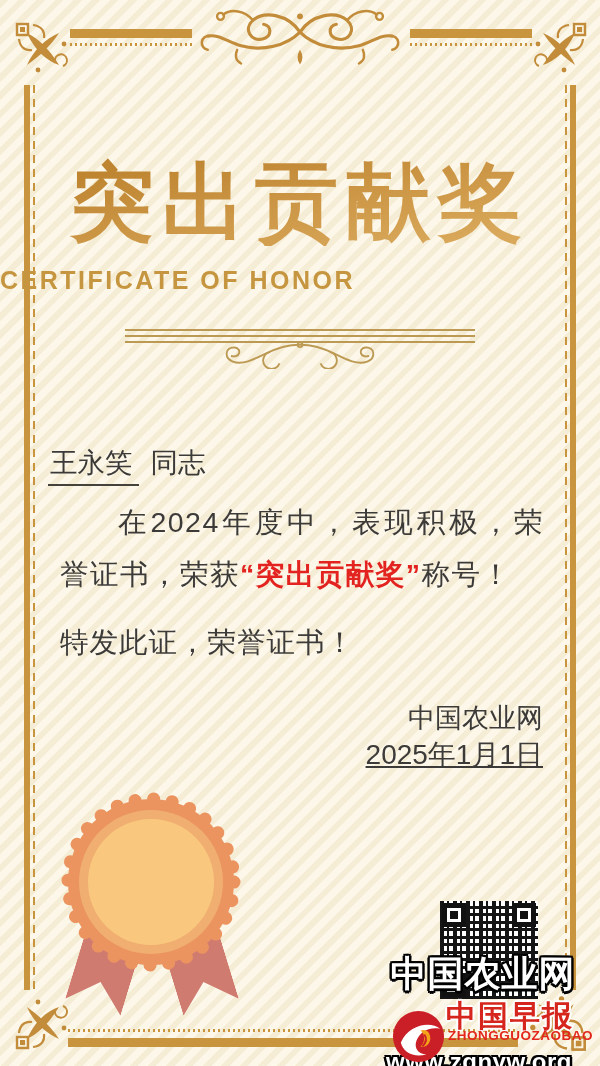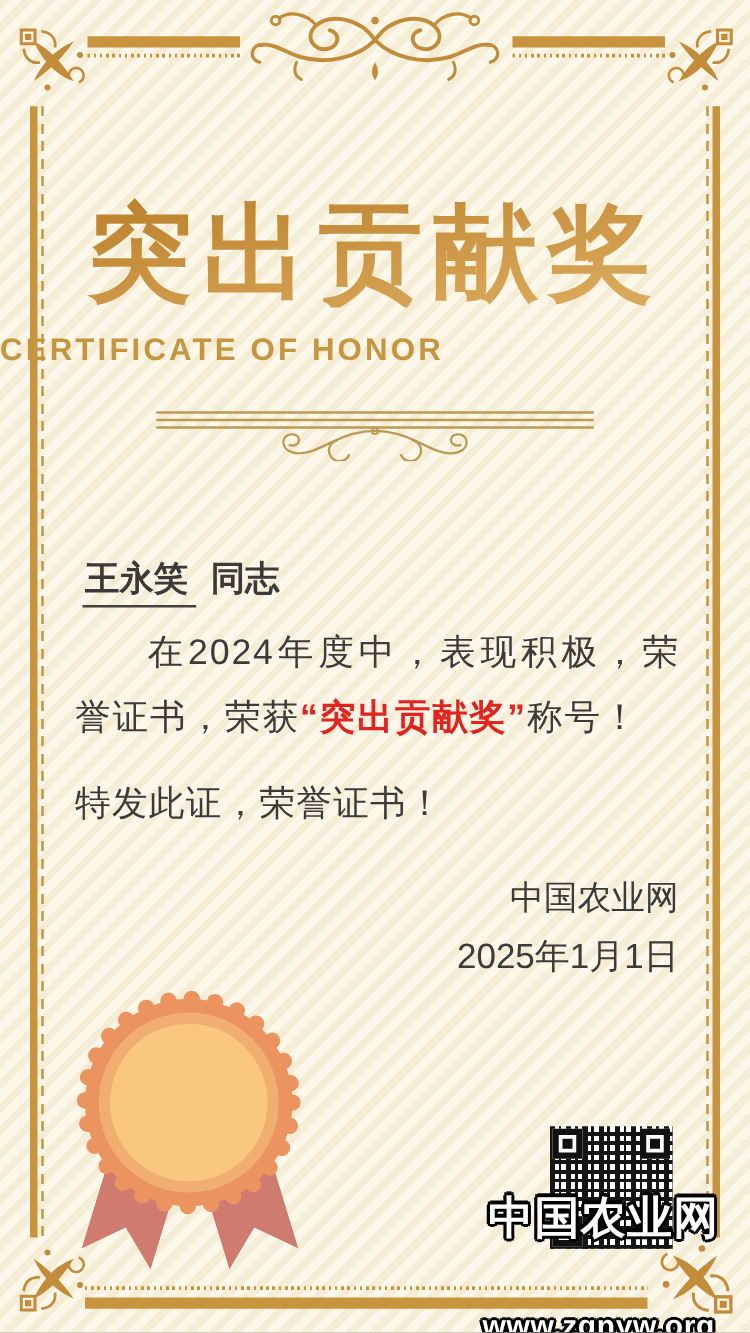--- a/index.html
+++ b/index.html
@@ -27,33 +27,33 @@
   }
   .subtitle{
     position:absolute;left:0;top:266px;width:100%;text-align:left;
     font-size:25px;font-weight:700;letter-spacing:2.5px;color:#C6953F;
   }
   
   .divider{position:absolute;left:125px;top:329px;width:350px;height:40px;}
   .divider .rule{position:absolute;left:0;width:100%;height:2px;background:#BD9A54;}
   .divider .scroll{position:absolute;left:50%;top:12px;transform:translateX(-50%);}
   
-  .name-line{position:absolute;left:66px;top:445px;font-size:27.5px;font-weight:700;color:#3B3A38;}
+  .name-line{position:absolute;left:48px;top:445px;font-size:27.5px;font-weight:400;color:#3B3A38;}
   .name-underlined{display:inline-block;border-bottom:2.5px solid #45413B;padding:0 6px 3px 2px;}
   .honorific{margin-left:12px;}
   .body-par{
     position:absolute;left:60px;top:496px;width:484px;margin:0;
     font-size:28.5px;line-height:52px;font-weight:500;color:#3C3B39;
     letter-spacing:1.5px;text-indent:58px;text-align:justify;
   }
   .hl{color:#E32320;font-weight:700;}
   .closing{position:absolute;left:60px;top:624px;margin:0;font-size:28.5px;font-weight:500;color:#3C3B39;letter-spacing:1px;}
   .sign{position:absolute;right:57px;top:700px;text-align:right;color:#3C3B39;font-weight:500;}
   .sign .issuer{font-size:27px;}
-  .sign .date{font-size:28px;margin-top:10px;}
+  .sign .date{font-size:28px;text-decoration:underline;}
   
   .medal{position:absolute;left:59px;top:790px;width:186px;height:232px;}
   .ribbon{position:absolute;width:58px;height:110px;background:#D07B70;
     clip-path:polygon(0 0,100% 0,100% 100%,50% 76%,0 100%);transform-origin:50% 0;}
   .ribbon.left{left:37px;top:112px;transform:rotate(17deg);}
   .ribbon.right{left:91px;top:112px;transform:rotate(-17deg);}
   .medal svg{position:relative;z-index:2;}
   
   .qr{position:absolute;left:440px;top:901px;width:98px;height:98px;z-index:2;
     background:
@@ -187,14 +187,24 @@
         <div class="core"></div>
       </div>
     <div class="finder bl">
         <div class="core"></div>
       </div>
   </div>
 
   <div class="site-name outline-w">中国农业网</div>
   <div class="site-url outline-w">www.zgnyw.org</div>
 
+  <div class="press">
+    <svg class="emblem" width="55" height="55" viewBox="0 0 56 56">
+      <circle cx="28" cy="28" r="26" fill="#CB1F27"></circle>
+      <path d="M10 34 C 18 16 40 12 50 20 C 40 18 30 22 26 32 C 23 40 28 46 36 46 C 24 50 12 44 10 34 Z" fill="#FFFFFF"></path>
+      <path d="M30 22 c6 -2 10 2 10 8 c0 6 -6 10 -10 8 c4 -2 6 -12 0 -16 Z" fill="#F5A21B"></path>
+      <path d="M34 26 q4 6 -2 12" stroke="#CB1F27" stroke-width="2" fill="none"></path>
+    </svg>
+    <div class="zh">中国早报</div>
+    <div class="en">ZHONGGUOZAOBAO</div>
+  </div>
 
 </div>
 
 </body></html>

